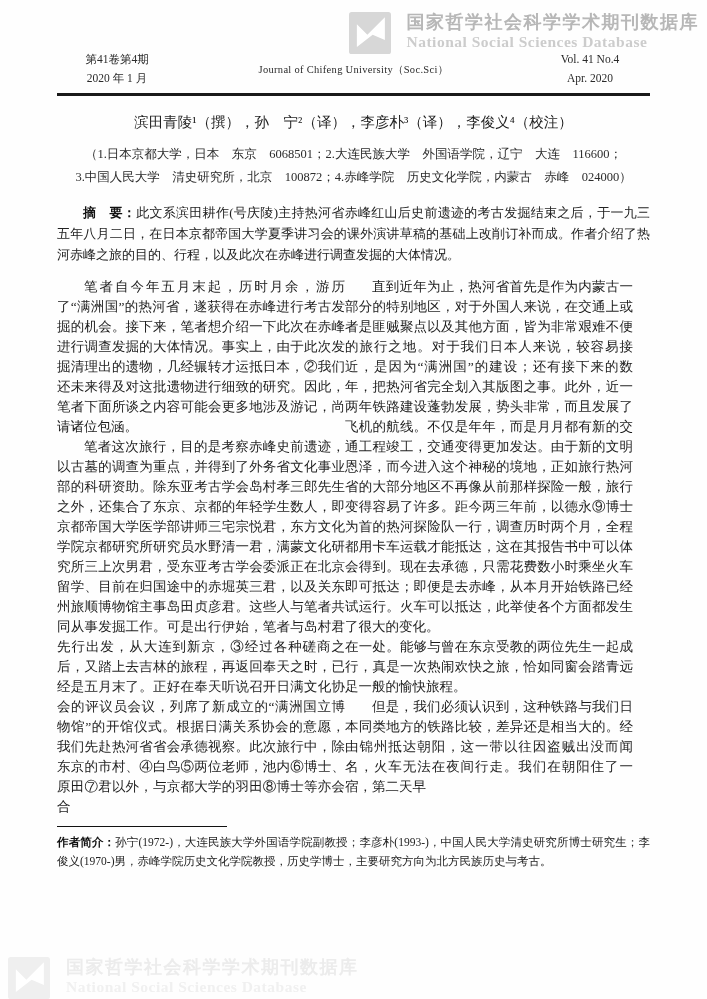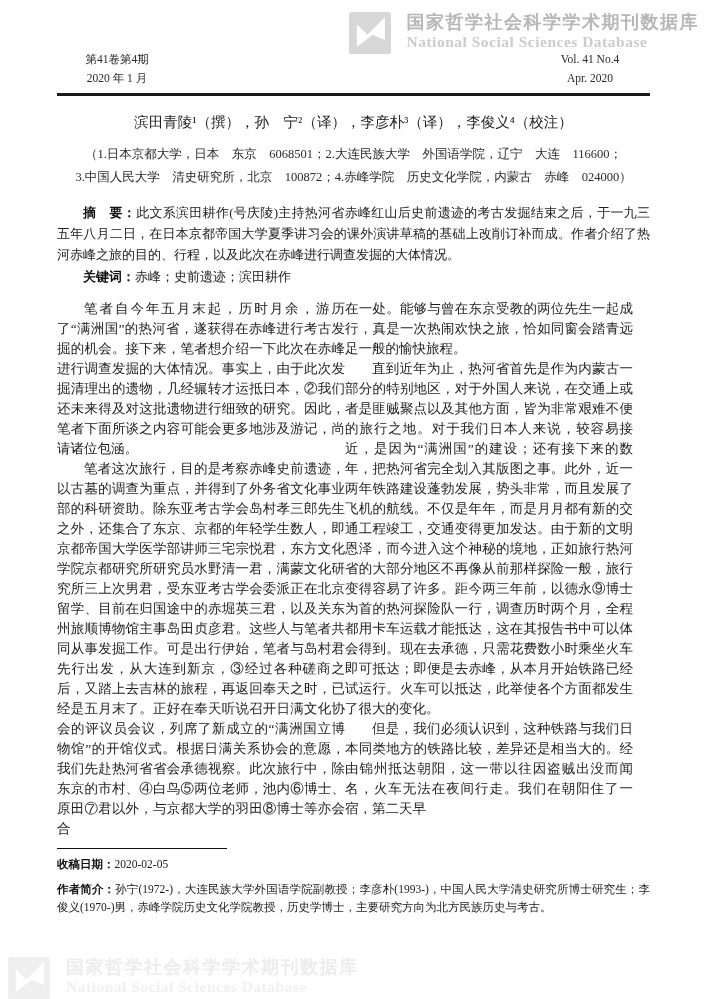--- a/index.html
+++ b/index.html
@@ -98,55 +98,54 @@
   </div>
 
   <div class="content">
 
     <div class="header">
       <div class="h-left">
         <div>第41卷第4期</div>
         <div>2020 年 1 月</div>
       </div>
       <div class="h-center">
+        <div class="jen">Journal of Chifeng University（Soc.Sci）</div>
       </div>
       <div class="h-right">
         <div>Vol. 41 No.4</div>
         <div>Apr. 2020</div>
       </div>
     </div>
     <div class="rule"></div>
 
 
     <div class="authors">滨田青陵¹（撰），孙　宁²（译），李彦朴³（译），李俊义⁴（校注）</div>
 
     <div class="affil">
       <div>（1.日本京都大学，日本　东京　6068501；2.大连民族大学　外国语学院，辽宁　大连　116600；</div>
       <div>3.中国人民大学　清史研究所，北京　100872；4.赤峰学院　历史文化学院，内蒙古　赤峰　024000）</div>
     </div>
 
     <p class="abstract"><span class="lbl">摘　要：</span><span>此文系滨田耕作(号庆陵)主持热河省赤峰红山后史前遗迹的考古发掘结束之后，于一九三五年八月二日，在日本京都帝国大学夏季讲习会的课外演讲草稿的基础上改削订补而成。作者介绍了热河赤峰之旅的目的、行程，以及此次在赤峰进行调查发掘的大体情况。</span></p>
 
-    <p class="keywords"><span class="lbl">关键词：</span><span>赤峰；史前遗迹；滨田耕作</span></p>
 
 
     <div class="body2col">
       <div class="col">
         <p class="para indent">笔者自今年五月末起，历时月余，游历了“满洲国”的热河省，遂获得在赤峰进行考古发掘的机会。接下来，笔者想介绍一下此次在赤峰进行调查发掘的大体情况。事实上，由于此次发掘清理出的遗物，几经辗转才运抵日本，②我们还未来得及对这批遗物进行细致的研究。因此，笔者下面所谈之内容可能会更多地涉及游记，尚请诸位包涵。</p>
         <p class="para indent">笔者这次旅行，目的是考察赤峰史前遗迹，以古墓的调查为重点，并得到了外务省文化事业部的科研资助。除东亚考古学会岛村孝三郎先生之外，还集合了东京、京都的年轻学生数人，即京都帝国大学医学部讲师三宅宗悦君，东方文化学院京都研究所研究员水野清一君，满蒙文化研究所三上次男君，受东亚考古学会委派正在北京留学、目前在归国途中的赤堀英三君，以及关东州旅顺博物馆主事岛田贞彦君。这些人与笔者共同从事发掘工作。可是出行伊始，笔者与岛村君先行出发，从大连到新京，③经过各种磋商之后，又踏上去吉林的旅程，再返回奉天之时，已经是五月末了。正好在奉天听说召开日满文化协会的评议员会议，列席了新成立的“满洲国立博物馆”的开馆仪式。根据日满关系协会的意愿，我们先赴热河省省会承德视察。此次旅行中，除东京的市村、④白鸟⑤两位老师，池内⑥博士、原田⑦君以外，与京都大学的羽田⑧博士等亦会合</p>
       </div>
       <div class="col">
+        <p class="para indent">直到近年为止，热河省首先是作为内蒙古一部分的特别地区，对于外国人来说，在交通上或者是匪贼聚点以及其他方面，皆为非常艰难不便的旅行之地。对于我们日本人来说，较容易接近，是因为“满洲国”的建设；还有接下来的数年，把热河省完全划入其版图之事。此外，近一两年铁路建设蓬勃发展，势头非常，而且发展了飞机的航线。不仅是年年，而是月月都有新的交通工程竣工，交通变得更加发达。由于新的文明恩泽，而今进入这个神秘的境地，正如旅行热河省的大部分地区不再像从前那样探险一般，旅行变得容易了许多。距今两三年前，以德永⑨博士为首的热河探险队一行，调查历时两个月，全程都用卡车运载才能抵达，这在其报告书中可以体会得到。现在去承德，只需花费数小时乘坐火车即可抵达；即便是去赤峰，从本月开始铁路已经试运行。火车可以抵达，此举使各个方面都发生了很大的变化。</p>
         <p class="para">在一处。能够与曾在东京受教的两位先生一起成行，真是一次热闹欢快之旅，恰如同窗会踏青远足一般的愉快旅程。</p>
-        <p class="para indent">直到近年为止，热河省首先是作为内蒙古一部分的特别地区，对于外国人来说，在交通上或者是匪贼聚点以及其他方面，皆为非常艰难不便的旅行之地。对于我们日本人来说，较容易接近，是因为“满洲国”的建设；还有接下来的数年，把热河省完全划入其版图之事。此外，近一两年铁路建设蓬勃发展，势头非常，而且发展了飞机的航线。不仅是年年，而是月月都有新的交通工程竣工，交通变得更加发达。由于新的文明恩泽，而今进入这个神秘的境地，正如旅行热河省的大部分地区不再像从前那样探险一般，旅行变得容易了许多。距今两三年前，以德永⑨博士为首的热河探险队一行，调查历时两个月，全程都用卡车运载才能抵达，这在其报告书中可以体会得到。现在去承德，只需花费数小时乘坐火车即可抵达；即便是去赤峰，从本月开始铁路已经试运行。火车可以抵达，此举使各个方面都发生了很大的变化。</p>
         <p class="para indent">但是，我们必须认识到，这种铁路与我们日本同类地方的铁路比较，差异还是相当大的。经由锦州抵达朝阳，这一带以往因盗贼出没而闻名，火车无法在夜间行走。我们在朝阳住了一宿，第二天早</p>
       </div>
     </div>
 
     <div class="fn-rule"></div>
-    <p class="fn"><span class="lbl">收稿日期：</span><span>2020-02-05</span></p>
     <p class="fn"><span class="lbl">作者简介：</span><span>孙宁(1972-)，大连民族大学外国语学院副教授；李彦朴(1993-)，中国人民大学清史研究所博士研究生；李俊义(1970-)男，赤峰学院历史文化学院教授，历史学博士，主要研究方向为北方民族历史与考古。</span></p>
 
   </div>
 
   <div class="wm wm-bottom">
     <span class="wm-logo">
       <svg viewBox="0 0 48 48" width="42" height="42">
         <rect x="0" y="0" width="48" height="48" rx="3" fill="currentColor"></rect>
         <path d="M9 40 L9 14 L21 26 L41 6 L41 32 L27 26 Z" fill="#ffffff"></path>
       </svg>

